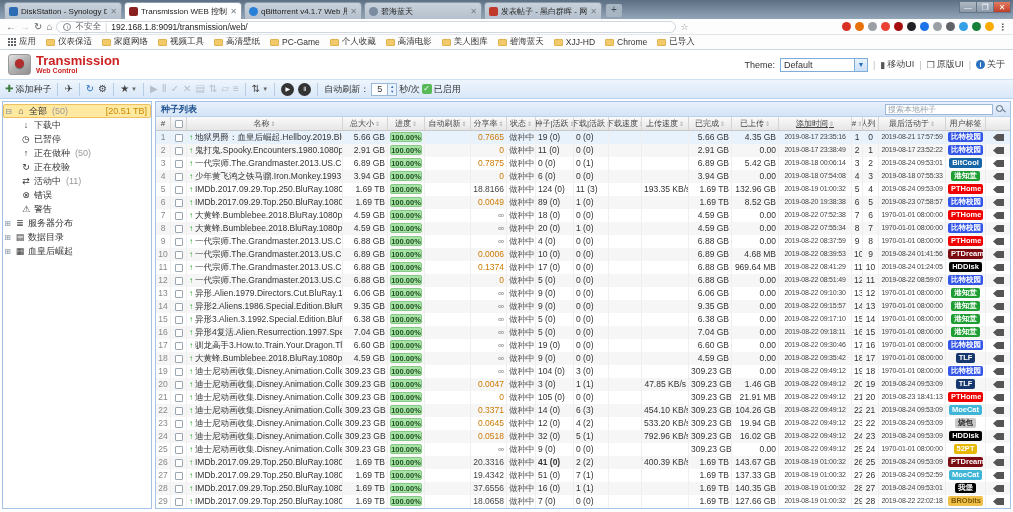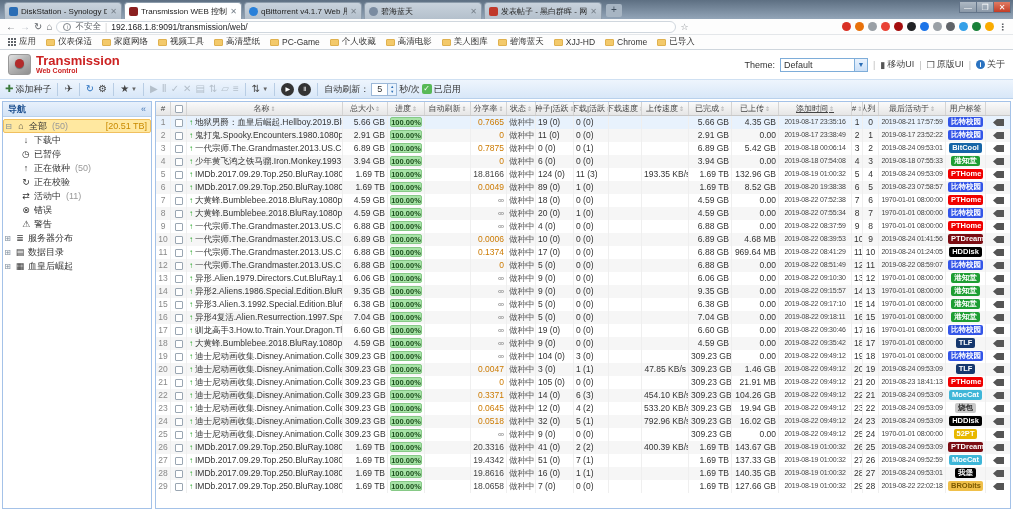--- a/index.html
+++ b/index.html
@@ -347,24 +347,20 @@
           </span>
  </span>
  <span>秒/次</span>
  <span class="chk-on">✓</span>
  <span>已启用</span>
       </span>
     </div>
 
   <div class="content">
     <div class="panel sidebar">
-      <div class="phdr">
-        <span>导航</span>
-        <span class="coll">«</span>
-      </div>
       <div class="tree" id="tree">
           <div class="titem sel">
             <span class="expander">⊟</span>
             <span class="ticon">⌂</span>
       <span>全部</span>
             <span class="cnt">(50)</span>
             <span class="extra">[20.51 TB]</span>
           </div>
           <div class="titem lvl1">
             <span class="ticon">↓</span>
@@ -407,20 +403,27 @@
       <span>数据目录</span>
           </div>
           <div class="titem">
             <span class="expander">⊞</span>
             <span class="ticon">▦</span>
       <span>血皇后崛起</span>
           </div>
         </div>
     </div>
     <div class="panel mainp">
+      <div class="phdr">
+        <span>种子列表</span>
+        <div class="searchwrap">
+          <input class="searchinput" type="text" placeholder="搜索本地种子" style="">
+          <span class="mag"></span>
+        </div>
+      </div>
       <div class="thead" id="thead">
           <div class="th" style="width: 15px; flex: 0 0 15px;">
             <span>#</span>
           </div>
           <div class="th" style="width: 16px; flex: 0 0 16px;">
             <span class="cb"></span>
           </div>
           <div class="th" style="width: 156px; flex: 0 0 156px;">
             <span>名称</span>
             <span class="sort">⇕</span>
@@ -1045,21 +1048,21 @@
           </div>
           <div class="trow alt">
             <div class="td c num" style="width: 15px; flex: 0 0 15px;">26</div>
             <div class="td c" style="width: 16px; flex: 0 0 16px;"><span class="cb"></span></div>
             <div class="td" style="width: 156px; flex: 0 0 156px;"><span class="uparrow">↑</span><span>IMDb.2017.09.29.Top.250.BluRay.1080p.x265.10bit</span></div>
             <div class="td r" style="width: 45px; flex: 0 0 45px;">1.69 TB</div>
             <div class="td c" style="width: 37px; flex: 0 0 37px;"><span class="pbadge">100.00%</span></div>
             <div class="td" style="width: 46px; flex: 0 0 46px;"></div>
             <div class="td r ratio-hi" style="width: 36px; flex: 0 0 36px;">20.3316</div>
             <div class="td c status" style="width: 29px; flex: 0 0 29px;">做种中</div>
-            <div class="td" style="width: 38px; flex: 0 0 38px;">41 (0)</div>
+            <div class="td" style="width: 38px; flex: 0 0 38px; font-weight: bold;">41 (0)</div>
             <div class="td" style="width: 35px; flex: 0 0 35px;">2 (2)</div>
             <div class="td r" style="width: 33px; flex: 0 0 33px;"></div>
             <div class="td r" style="width: 47px; flex: 0 0 47px;">400.39 KB/s</div>
             <div class="td r" style="width: 43px; flex: 0 0 43px;">1.69 TB</div>
             <div class="td r" style="width: 47px; flex: 0 0 47px;">143.67 GB</div>
             <div class="td date" style="width: 73px; flex: 0 0 73px;">2019-08-19 01:00:32</div>
             <div class="td c" style="width: 11px; flex: 0 0 11px;">26</div>
             <div class="td c" style="width: 16px; flex: 0 0 16px;">25</div>
             <div class="td date" style="width: 67px; flex: 0 0 67px;">2019-08-24 09:53:09</div>
             <div class="td c" style="width: 40px; flex: 0 0 40px;"><span class="badge" style="background:#7b0c12;color:#ffffff">PTDream</span></div>
@@ -1087,21 +1090,21 @@
             <div class="td c" style="width: 40px; flex: 0 0 40px;"><span class="badge" style="background:#3fb6d8;color:#ffffff">MoeCat</span></div>
             <div class="td c" style="width: 26px; flex: 0 0 26px;"><span class="tagicon"></span></div>
           </div>
           <div class="trow alt">
             <div class="td c num" style="width: 15px; flex: 0 0 15px;">28</div>
             <div class="td c" style="width: 16px; flex: 0 0 16px;"><span class="cb"></span></div>
             <div class="td" style="width: 156px; flex: 0 0 156px;"><span class="uparrow">↑</span><span>IMDb.2017.09.29.Top.250.BluRay.1080p.x265.10bit</span></div>
             <div class="td r" style="width: 45px; flex: 0 0 45px;">1.69 TB</div>
             <div class="td c" style="width: 37px; flex: 0 0 37px;"><span class="pbadge">100.00%</span></div>
             <div class="td" style="width: 46px; flex: 0 0 46px;"></div>
-            <div class="td r ratio-hi" style="width: 36px; flex: 0 0 36px;">19.8616</div>
+            <div class="td r ratio-hi" style="width: 36px; flex: 0 0 36px;">37.6556</div>
             <div class="td c status" style="width: 29px; flex: 0 0 29px;">做种中</div>
             <div class="td" style="width: 38px; flex: 0 0 38px;">16 (0)</div>
             <div class="td" style="width: 35px; flex: 0 0 35px;">1 (1)</div>
             <div class="td r" style="width: 33px; flex: 0 0 33px;"></div>
             <div class="td r" style="width: 47px; flex: 0 0 47px;"></div>
             <div class="td r" style="width: 43px; flex: 0 0 43px;">1.69 TB</div>
             <div class="td r" style="width: 47px; flex: 0 0 47px;">140.35 GB</div>
             <div class="td date" style="width: 73px; flex: 0 0 73px;">2019-08-19 01:00:32</div>
             <div class="td c" style="width: 11px; flex: 0 0 11px;">28</div>
             <div class="td c" style="width: 16px; flex: 0 0 16px;">27</div>

